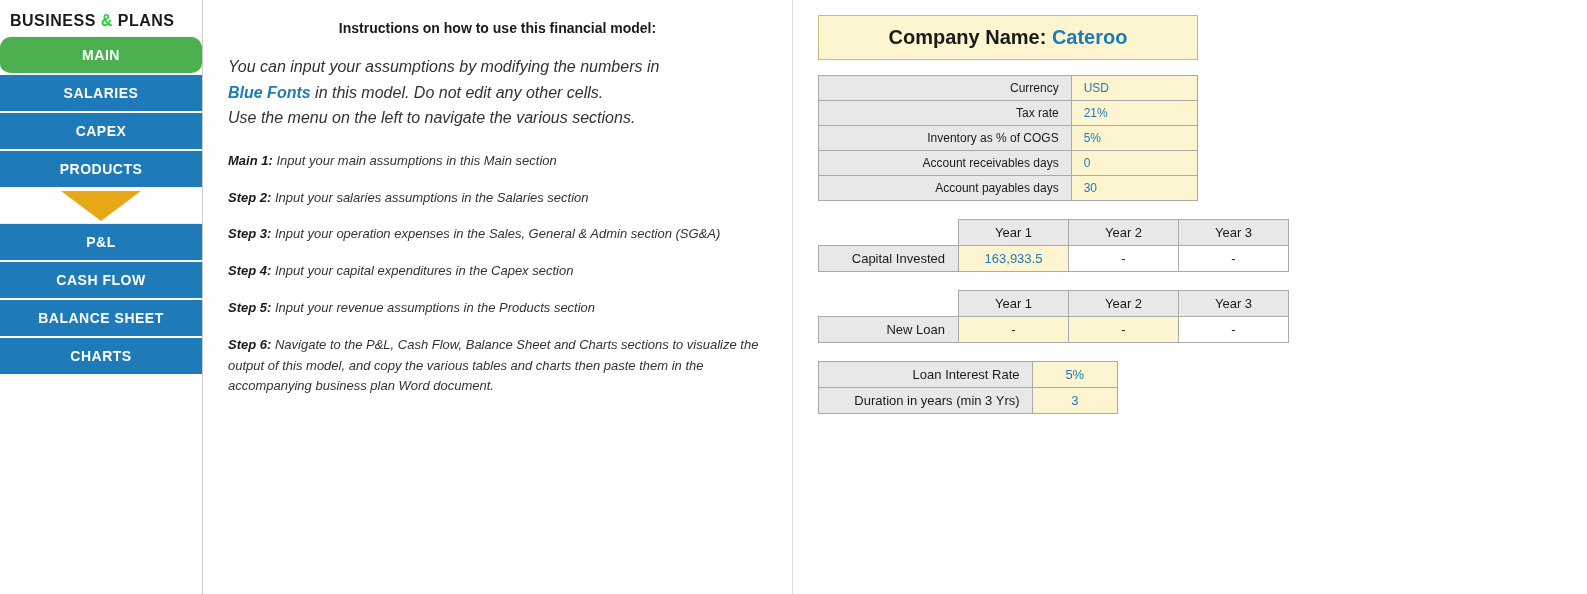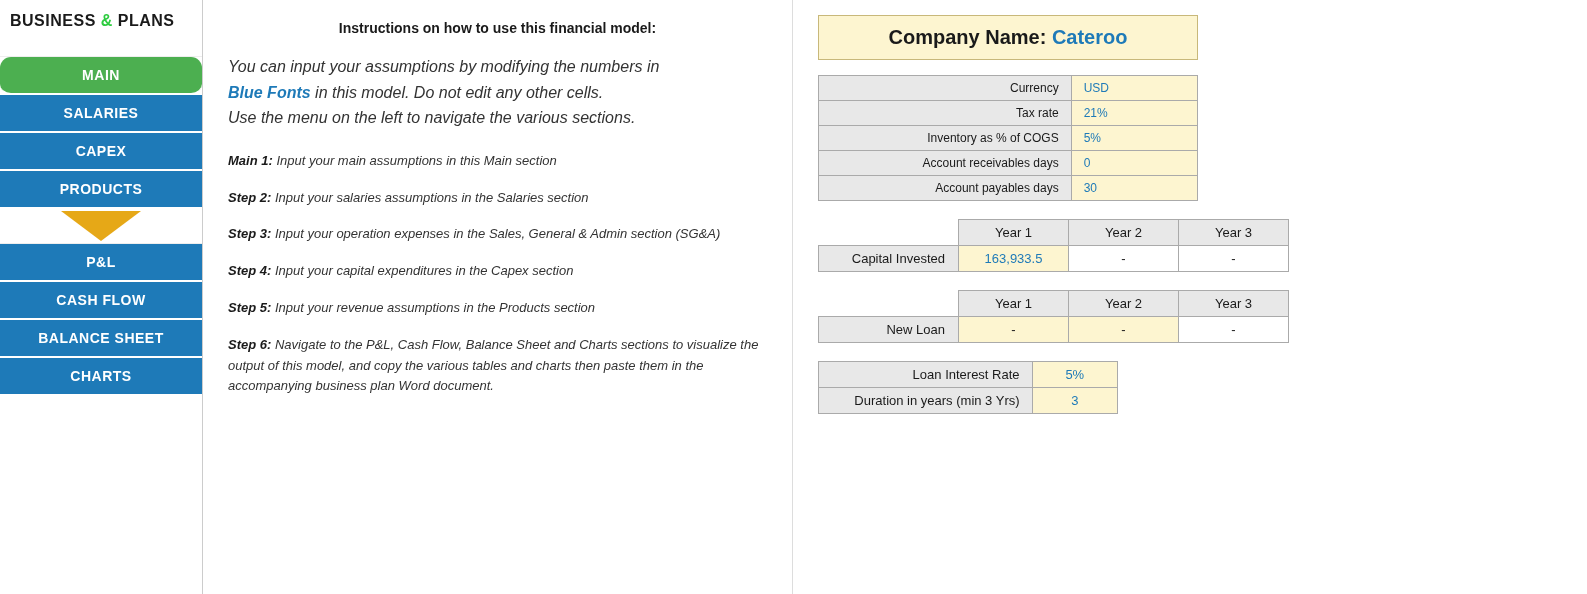--- a/index.html
+++ b/index.html
@@ -17,21 +17,21 @@
       width: 203px;
       min-height: 594px;
       background: #fff;
       display: flex;
       flex-direction: column;
       border-right: 1px solid #ccc;
       flex-shrink: 0;
     }
 
     .sidebar-logo {
-      padding: 12px 10px 26px 10px;
+      padding: 12px 10px 6px 10px;
       background: #fff;
       border-bottom: 1px solid #eee;
     }
 
     .logo-text {
       font-size: 16px;
       font-weight: bold;
       color: #1a1a1a;
       letter-spacing: 0.5px;
     }

